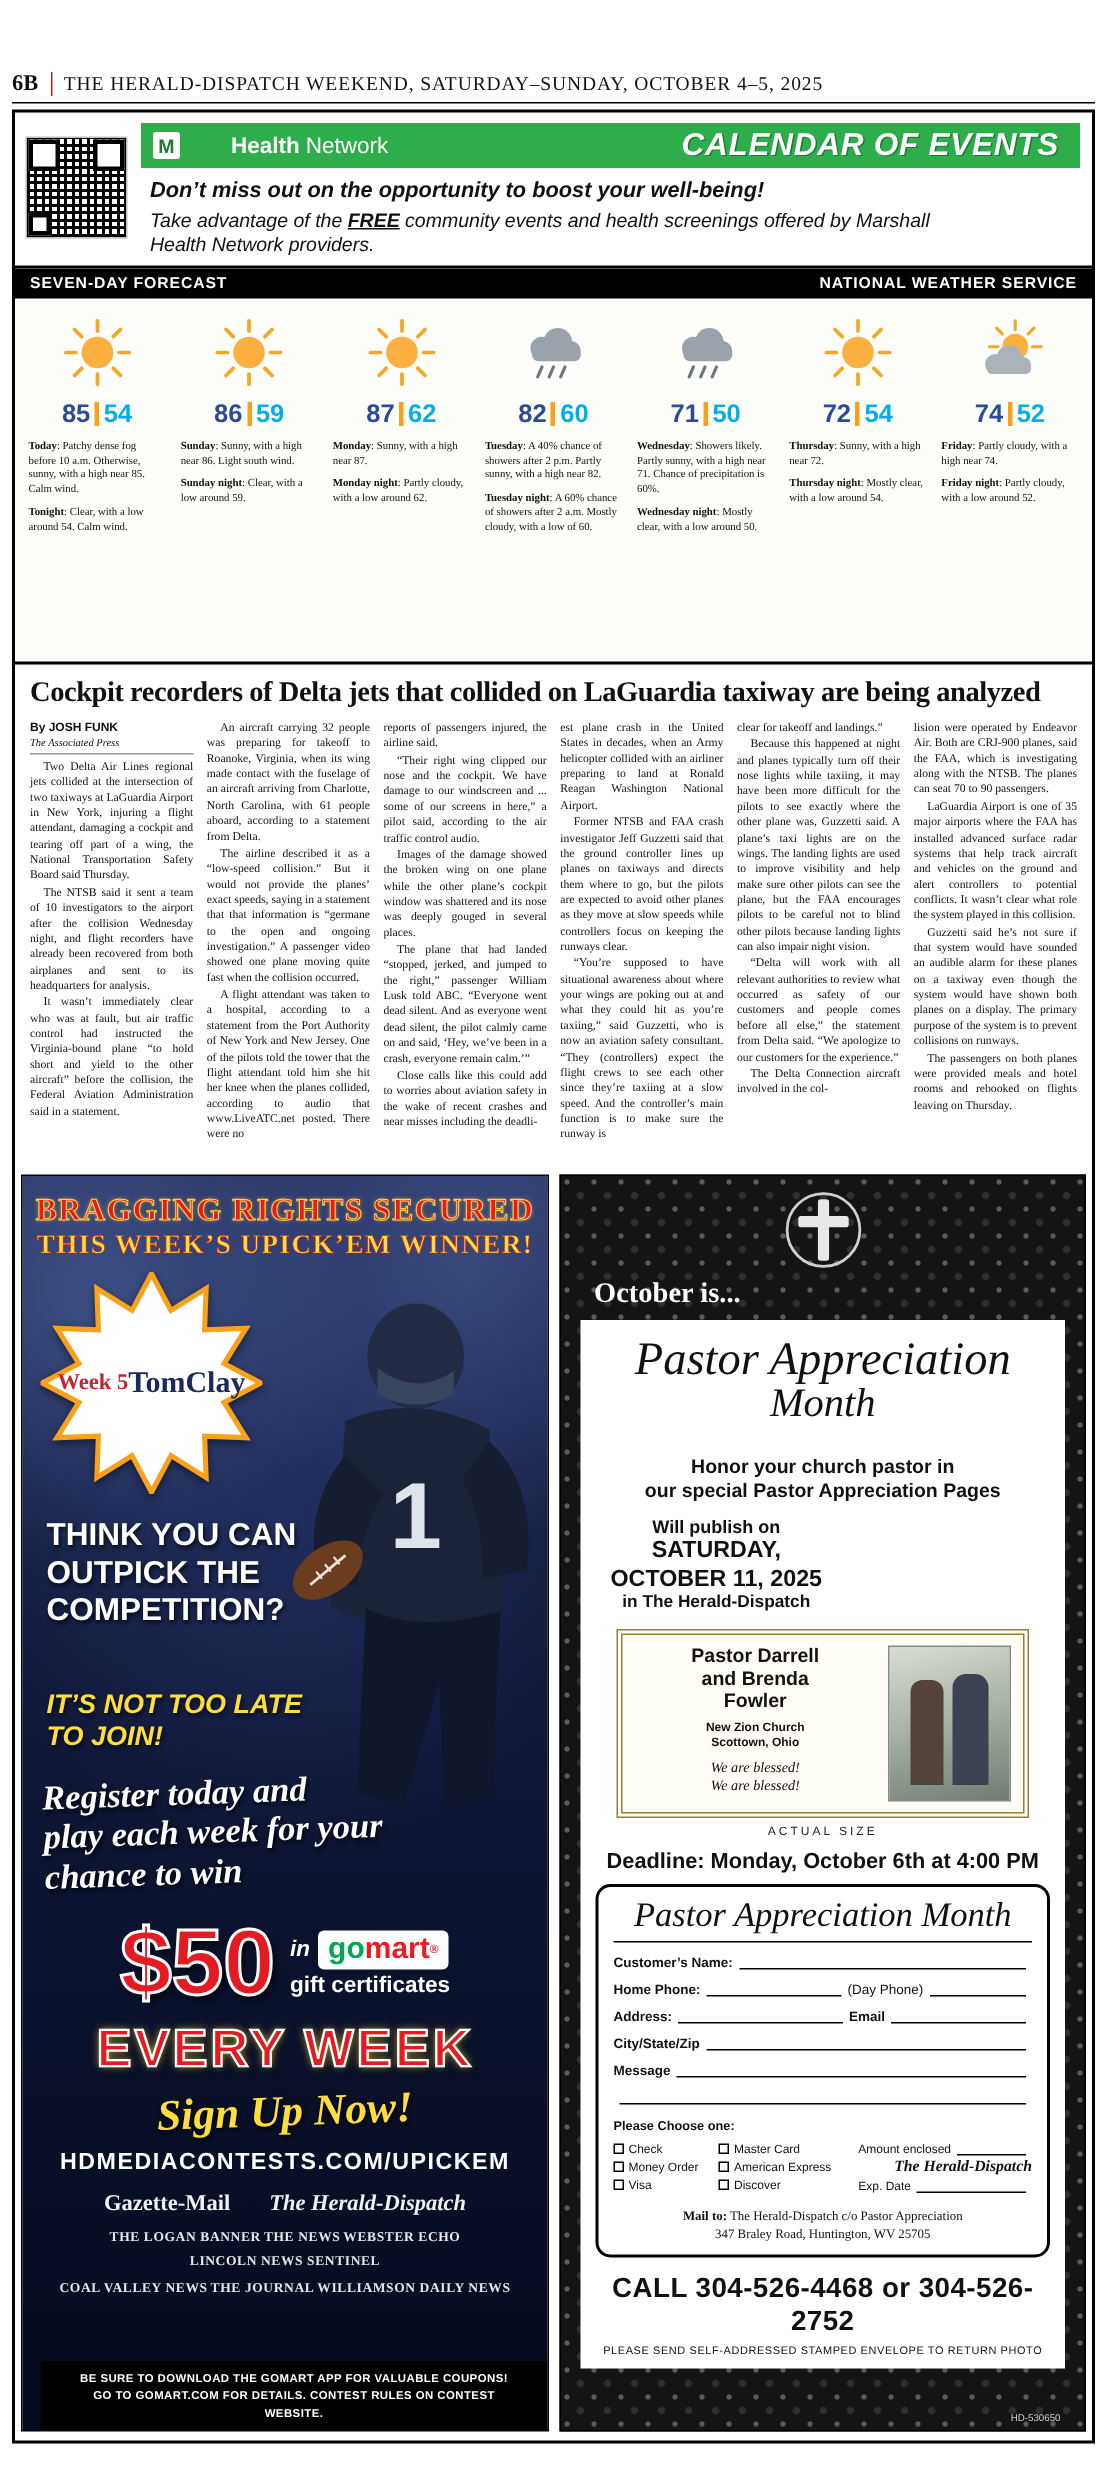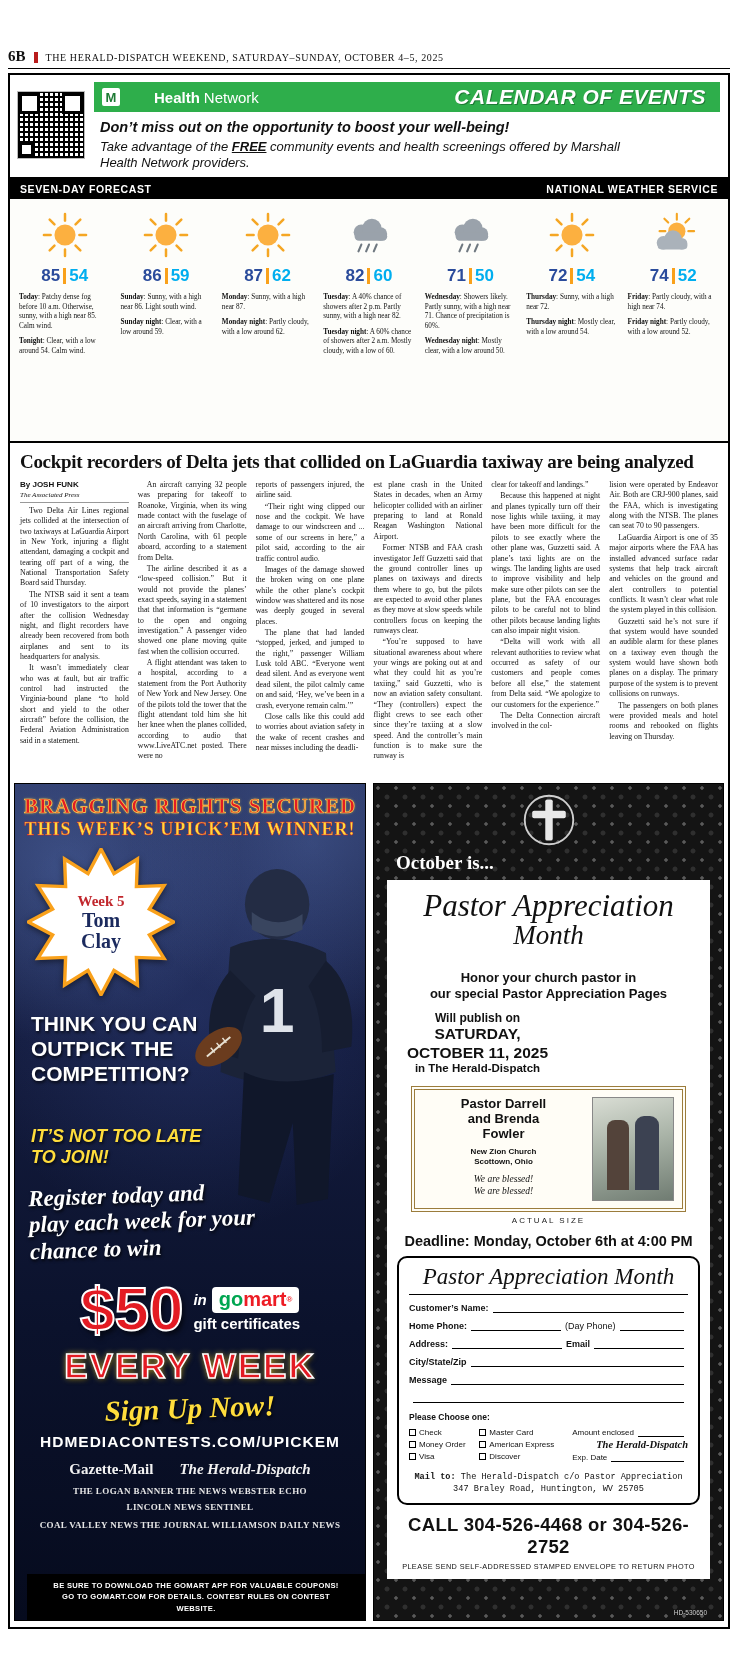--- a/index.html
+++ b/index.html
@@ -7,21 +7,21 @@
   body {
     width:738px; height:1656px; background:#ffffff; overflow:hidden;
     font-family:"Liberation Serif", serif; color:#111;
     -webkit-font-smoothing:antialiased;
   }
   .page { padding:48px 8px 6px; }
 
   
   .header { display:flex; align-items:baseline; border-bottom:1.5px solid #000; padding-bottom:3px; margin-bottom:4px; }
   .pg { font-weight:bold; font-size:15px; padding-right:8px; }
-  .mast { font-size:10px; letter-spacing:.6px; border-left:4px solid #b91c1c; padding-left:8px; }
+  .mast { font-size:13px; letter-spacing:.6px; border-left:1px solid #b91c1c; padding-left:8px; }
 
   .frame { border:2px solid #000; }
 
   
   .health-ad { display:flex; gap:10px; padding:7px 8px; border-bottom:2px solid #000; height:104px; }
   .qr { width:66px; height:66px; position:relative; margin-top:10px; flex:0 0 auto;
         background-color:#fff;
         background-image:repeating-linear-gradient(0deg,#000 0 2px,transparent 2px 5px),
                          repeating-linear-gradient(90deg,#000 0 2px,transparent 2px 5px);
         outline:1px solid #bbb; }
@@ -72,21 +72,21 @@
       radial-gradient(circle at 14% 10%, rgba(130,170,255,.28), transparent 22%),
       radial-gradient(circle at 85% 7%, rgba(130,170,255,.22), transparent 22%),
       radial-gradient(circle at 50% 28%, rgba(90,120,220,.18), transparent 35%),
       linear-gradient(180deg,#27325e 0%,#141c3f 30%,#0b122c 65%,#060b1e 100%);
     font-family:"Liberation Sans",sans-serif; }
   .u-line1 { margin-top:10px; font-family:"Liberation Serif",serif; font-weight:bold; text-transform:uppercase; font-size:21px; letter-spacing:1px; color:#e31b23; -webkit-text-stroke:.7px #ffd24a; text-shadow:0 0 3px rgba(255,210,74,.7); }
   .u-line2 { font-family:"Liberation Serif",serif; font-weight:bold; text-transform:uppercase; font-size:18px; letter-spacing:1px; color:#ffdd3c; -webkit-text-stroke:.4px #e31b23; }
   .u-stage { position:relative; height:432px; margin-top:4px; }
   .burst { position:absolute; left:12px; top:4px; width:148px; height:148px; }
   .burst svg { position:absolute; inset:0; filter:drop-shadow(0 2px 3px rgba(0,0,0,.5)); }
-  .burst-text { position:absolute; inset:0; display:flex; flex-direction:column; align-items:center; justify-content:center; color:#8a1111; }
+  .burst-text { position:absolute; inset:0; display:flex; flex-direction:row; align-items:center; justify-content:center; color:#8a1111; }
   .burst-text .wk { font-family:"Liberation Serif",serif; font-weight:bold; font-size:15px; color:#c1272d; }
   .burst-text .nm { font-family:"Liberation Serif",serif; font-weight:bold; font-size:20px; color:#1b2a5e; line-height:1.05; }
   .player { position:absolute; right:0; top:0; width:205px; height:425px; }
   .pitch1 { position:absolute; left:16px; top:168px; width:188px; text-align:left; font-weight:bold; font-size:21px; line-height:1.18; color:#fff; text-shadow:1px 2px 3px rgba(0,0,0,.7); }
   .pitch2 { position:absolute; left:16px; top:282px; width:188px; text-align:left; font-weight:bold; font-style:italic; font-size:18px; line-height:1.15; color:#ffdd3c; text-shadow:1px 2px 3px rgba(0,0,0,.7); }
   .scripts { position:absolute; left:14px; top:338px; width:250px; text-align:left; font-family:"Liberation Serif",serif; font-style:italic; font-weight:bold; font-size:23px; line-height:1.15; color:#fff; transform:rotate(-2deg); text-shadow:1px 2px 3px rgba(0,0,0,.8); }
   .price-row { display:flex; align-items:center; justify-content:center; gap:10px; margin-top:2px; }
   .big50 { font-weight:bold; font-size:62px; color:#e31b23; -webkit-text-stroke:2px #fff; text-shadow:3px 4px 5px rgba(0,0,0,.6); line-height:1; }
   .gomart-col { text-align:left; }
   .gomart-line { display:flex; align-items:center; gap:5px; }
@@ -140,21 +140,21 @@
   .ln { flex:1; border-bottom:1px solid #000; height:10px; margin:0 4px; }
   .ln.short { flex:0 0 90px; }
   .dim { white-space:nowrap; }
   .choose { font-family:"Liberation Sans",sans-serif; font-weight:bold; font-size:8.5px; margin-top:9px; }
   .paygrid { display:grid; grid-template-columns:1fr 1.35fr 1.8fr; gap:2px 6px; margin-top:3px; font-family:"Liberation Sans",sans-serif; font-size:8px; }
   .payitem { display:flex; align-items:center; margin-top:3px; }
   .cb { width:7px; height:7px; border:1px solid #000; display:inline-block; margin-right:3px; flex:0 0 auto; }
   .amt-row { display:flex; align-items:flex-end; margin-top:3px; }
   .amt-row .ln { height:8px; }
   .hdlogo { font-family:"Liberation Serif",serif; font-weight:bold; font-style:italic; font-size:10.5px; text-align:right; margin-top:2px; }
-  .mailto { text-align:center; font-family:Liberation Mono, monospace; font-size:8.6px; margin-top:9px; line-height:1.4; }
+  .mailto { text-align:center; font-family:Liberation Serif, serif; font-size:8.6px; margin-top:9px; line-height:1.4; }
   .mailto b { font-weight:bold; }
   .call { text-align:center; font-family:"Liberation Sans",sans-serif; font-weight:bold; font-size:18.5px; margin-top:9px; letter-spacing:.3px; }
   .sase { text-align:center; font-family:"Liberation Sans",sans-serif; font-size:7.3px; letter-spacing:.4px; margin-top:4px; }
   .ad-code { position:absolute; right:16px; bottom:4px; font-family:"Liberation Sans",sans-serif; font-size:6.5px; color:#cfcfcf; }
 </style>
 </head>
 <body>
 
 <div class="page">
 

